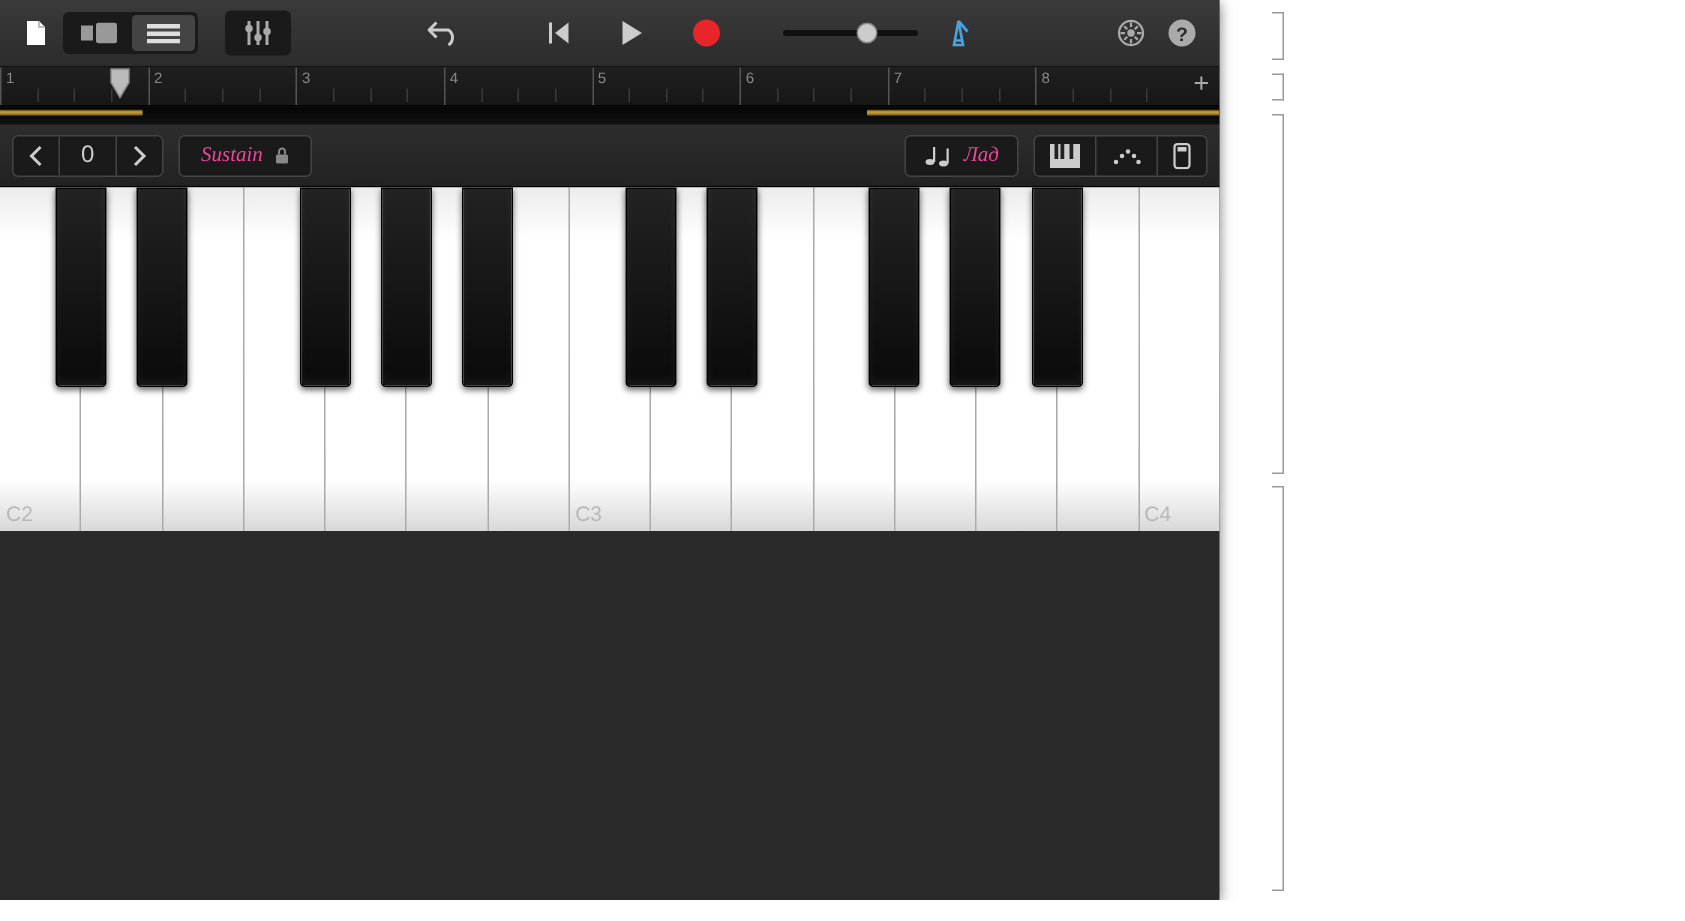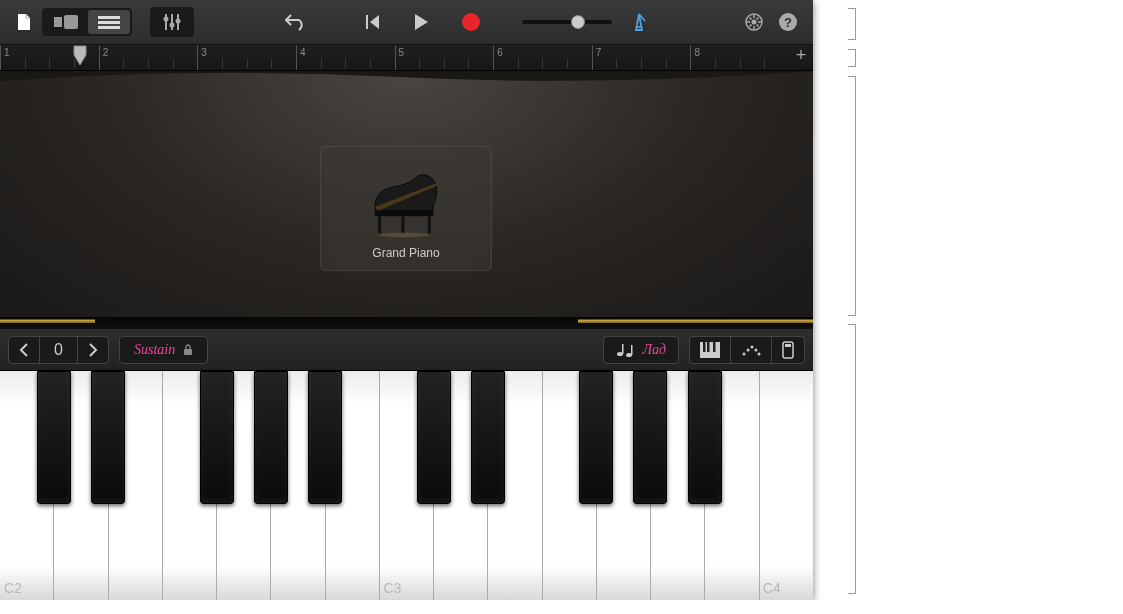--- a/index.html
+++ b/index.html
@@ -209,39 +209,20 @@
         <div style="position: absolute; left: 78.125%; top: 14px; bottom: 2px; border-left: 1px solid rgb(58, 58, 58);"></div>
         <div style="position: absolute; left: 81.25%; top: 14px; bottom: 2px; border-left: 1px solid rgb(58, 58, 58);"></div>
         <div style="position: absolute; left: 84.375%; top: 14px; bottom: 2px; border-left: 1px solid rgb(58, 58, 58);"></div>
         <div style="position: absolute; left: 90.625%; top: 14px; bottom: 2px; border-left: 1px solid rgb(58, 58, 58);"></div>
         <div style="position: absolute; left: 93.75%; top: 14px; bottom: 2px; border-left: 1px solid rgb(58, 58, 58);"></div>
         <div style="position: absolute; left: 96.875%; top: 14px; bottom: 2px; border-left: 1px solid rgb(58, 58, 58);"></div>
       </div>
     <div class="ruler-add">+</div>
   </div>
 
-  <div class="inst-area">
-    <div class="top-curve">
-      <svg viewBox="0 0 813 18" preserveAspectRatio="none">
-          <path d="M0 0 H813 V2 Q600 18 400 8 Q200 -2 0 12 Z" fill="#1a1815"></path>
-        </svg>
-    </div>
-    <div class="inst-card">
-      <svg class="piano-svg" viewBox="0 0 100 90">
-        <path d="M10 50 Q10 30 30 25 Q55 22 65 10 Q80 5 88 20 Q92 35 85 48 L85 55 L10 55 Z" fill="#1a1a1a" stroke="#000"></path>
-        <path d="M10 50 L88 20 L92 22 L14 55 Z" fill="#4a3a1a"></path>
-        <rect x="10" y="55" width="75" height="7" fill="#0a0a0a"></rect>
-        <rect x="14" y="62" width="4" height="22" fill="#111"></rect>
-        <rect x="78" y="62" width="4" height="22" fill="#111"></rect>
-        <rect x="44" y="62" width="4" height="22" fill="#111"></rect>
-        <ellipse cx="48" cy="86" rx="32" ry="3" fill="rgba(180,150,80,0.25)"></ellipse>
-      </svg>
-      <div class="inst-name">Grand Piano</div>
-    </div>
-  </div>
 
   <div class="hinge">
     <div class="hinge-gold left"></div>
     <div class="hinge-gold right"></div>
   </div>
 
   <div class="controls">
     <div class="ctrl-pill">
       <div class="ctrl-seg">
         <svg width="10" height="14" viewBox="0 0 10 14">

